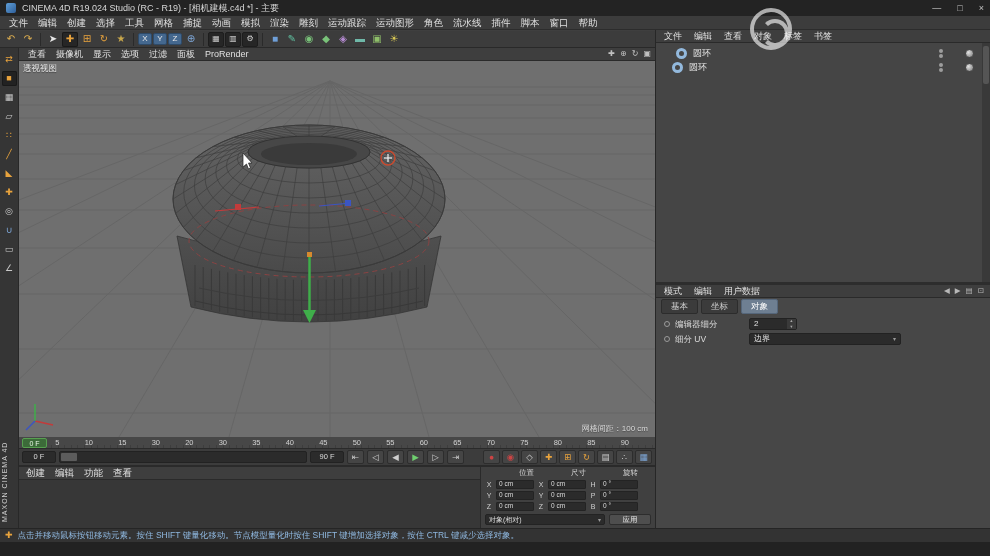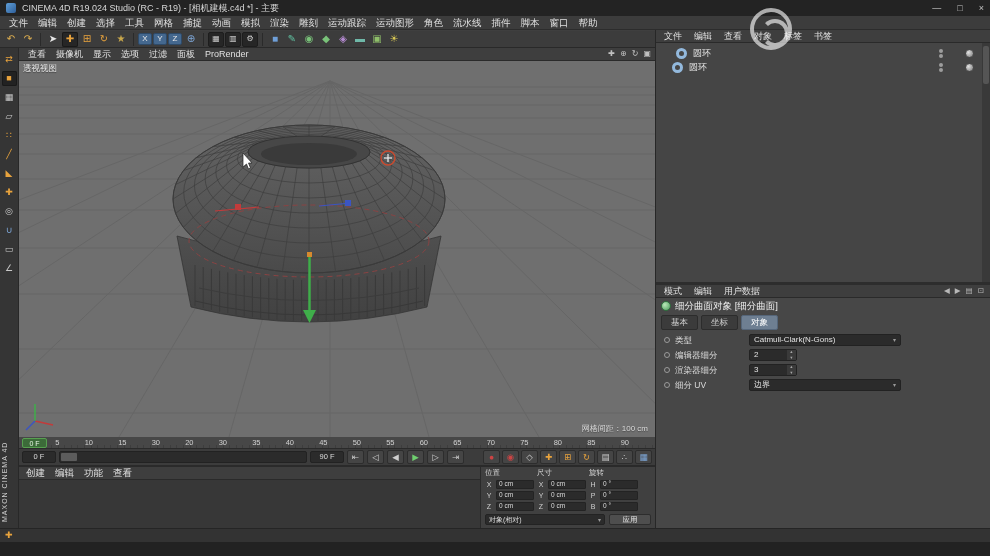--- a/index.html
+++ b/index.html
@@ -71,21 +71,21 @@
 
   
   .mat-panel{position:absolute;left:19px;top:466px;width:461px;height:62px;background:#373737;
              border-top:1px solid #2a2a2a;}
   .mm-menu{height:13px;background:#3e3e3e;border-bottom:1px solid #2a2a2a;display:flex;
            align-items:center;padding:0 2px;color:#e0e0e0;}
   .coord-panel{position:absolute;left:480px;top:466px;width:175px;height:62px;background:#404040;
              border-top:1px solid #2a2a2a;border-left:1px solid #2a2a2a;padding:2px 4px 0 4px;}
   .c-headers{display:grid;grid-template-columns:49px 49px 49px;gap:3px;height:10px;
              font-size:7.5px;color:#d8d8d8;}
-  .c-headers span{text-align:left;}
+  .c-headers span{text-align:right;}
   .c-grid{display:grid;grid-template-columns:8px 38px 8px 38px 8px 38px;gap:2px 3px;padding-top:1px;
           font-size:7px;color:#cfcfcf;align-items:center;}
   .c-ax{text-align:center;}
   .c-field{height:9px;background:#2b2b2b;border:1px solid #232323;border-radius:1px;
            display:flex;align-items:center;padding:0 2px;font-size:6.5px;color:#ddd;}
   .c-footer{display:flex;gap:4px;margin-top:3px;align-items:center;}
   .c-mode{flex:1;height:11px;background:#2b2b2b;border:1px solid #232323;border-radius:2px;
           display:flex;align-items:center;padding:0 3px;font-size:7px;color:#ddd;}
   .c-mode b{margin-left:auto;font-weight:normal;color:#999;font-size:6px;}
   .c-apply{width:42px;height:11px;background:#4e4e4e;border:1px solid #2d2d2d;border-radius:2px;
@@ -532,71 +532,49 @@
         <span class="menu-item">模式</span>
         <span class="menu-item">编辑</span>
         <span class="menu-item">用户数据</span>
         <span class="pm-icons">
           <span>◀</span>
           <span>▶</span>
           <span>▤</span>
           <span>⊡</span>
         </span>
       </div>
-      <div class="am-title">
-        <span class="am-ico"></span>
-        <span>细分曲面对象 [细分曲面]</span>
-      </div>
       <div class="am-tabs">
         <span class="am-tab">基本</span>
         <span class="am-tab">坐标</span>
         <span class="am-tab active">对象</span>
-      </div>
-      <div class="am-row">
-        <span class="am-dot"></span>
-        <span class="am-label">类型</span>
-        <span class="am-select">
-          <i>Catmull-Clark(N-Gons)</i>
-          <b>▾</b>
-        </span>
       </div>
       <div class="am-row">
         <span class="am-dot"></span>
         <span class="am-label">编辑器细分</span>
         <span class="am-num">
           <i>2</i>
           <span class="spin">
             <b>▴</b>
             <b>▾</b>
           </span>
         </span>
       </div>
       <div class="am-row">
         <span class="am-dot"></span>
-        <span class="am-label">渲染器细分</span>
-        <span class="am-num">
-          <i>3</i>
-          <span class="spin">
-            <b>▴</b>
-            <b>▾</b>
-          </span>
-        </span>
-      </div>
-      <div class="am-row">
-        <span class="am-dot"></span>
         <span class="am-label">细分 UV</span>
         <span class="am-select">
           <i>边界</i>
           <b>▾</b>
         </span>
       </div>
     </div>
   </div>
 
   <div class="statusbar">
     <span class="st-ico">✚</span>
+    <span>点击并移动鼠标按钮移动元素。按住 SHIFT 键量化移动。节点模型量化时按住 SHIFT 键增加选择对象，按住 CTRL 键减少选择对象。</span>
   </div>
   <div class="footer"></div>
 
   <div class="watermark">
     <span class="wm-logo"></span>
   </div>
 </div>
 
 </body></html>

